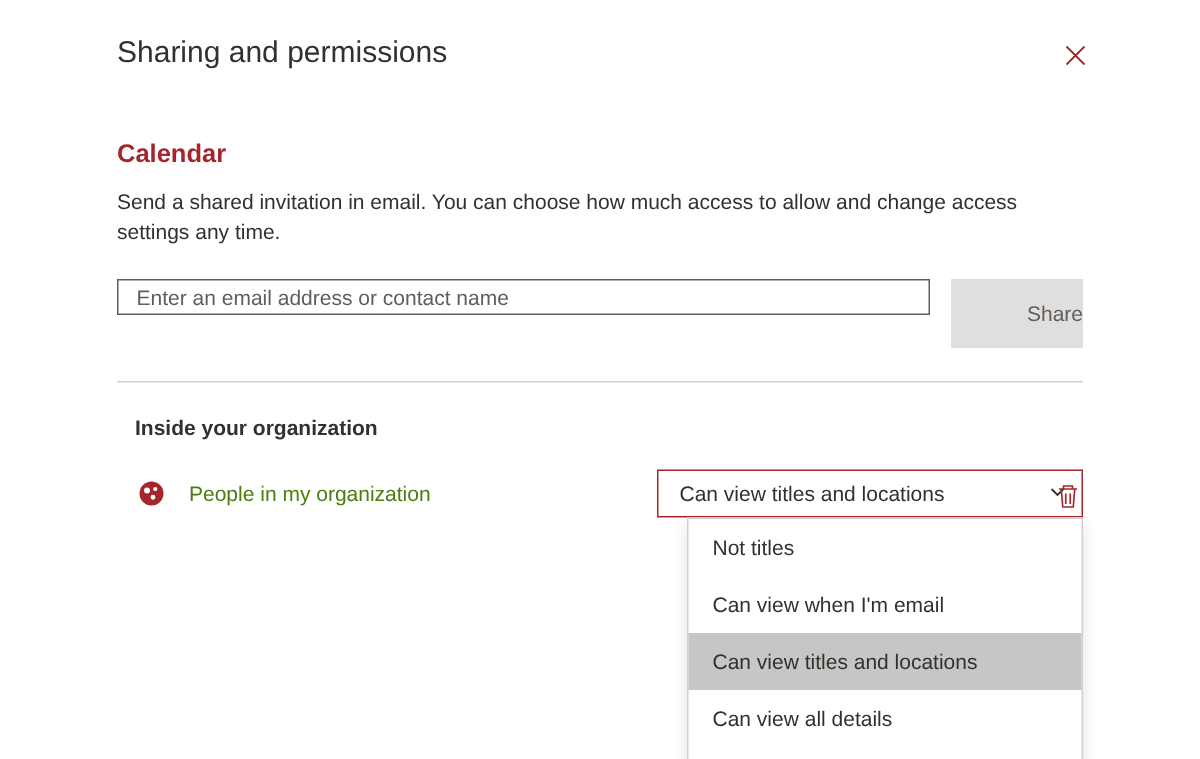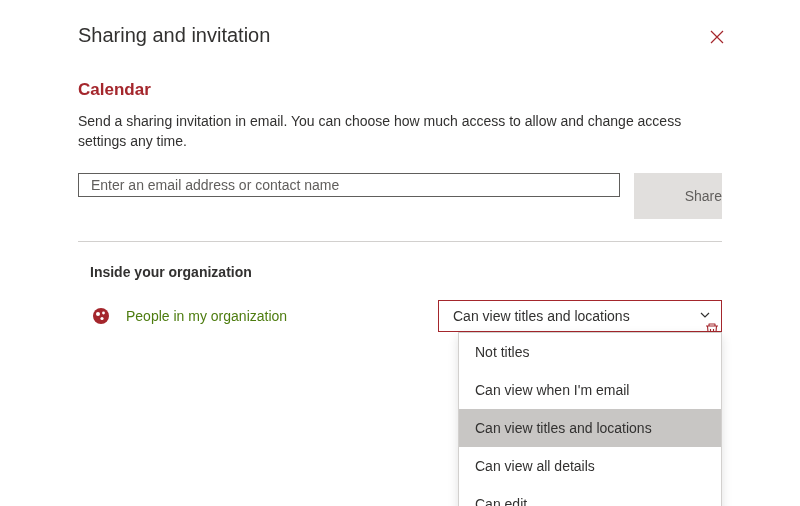--- a/index.html
+++ b/index.html
@@ -26,21 +26,21 @@
     color: #323130;
   }
   .close-btn {
     cursor: pointer;
     padding: 4px;
     margin-top: 2px;
     margin-right: -6px;
   }
   .close-btn svg { display:block; }
   .subtitle {
-    margin-top: 32px;
+    margin-top: 45px;
     font-size: 17px;
     font-weight: 600;
     color: #a4262c;
   }
   .desc {
     margin-top: 12px;
     font-size: 14px;
     color: #323130;
     line-height: 1.4;
   }
@@ -149,31 +149,31 @@
     width: 18px;
     height: 18px;
   }
 </style>
 </head>
 <body>
 
 <div class="panel">
 
   <div class="header-row">
-    <div class="title">Sharing and invitation</div>
+    <div class="title">Sharing and permissions</div>
     <div class="close-btn">
       <svg width="14" height="14" viewBox="0 0 14 14">
         <path d="M1 1 L13 13 M13 1 L1 13" stroke="#a4262c" stroke-width="1.2" fill="none"></path>
       </svg>
     </div>
   </div>
 
   <div class="subtitle">Calendar</div>
 
-  <div class="desc">Send a sharing invitation in email. You can choose how much access to allow and change access settings any time.</div>
+  <div class="desc">Send a shared invitation in email. You can choose how much access to allow and change access settings any time.</div>
 
   <div class="share-row">
     <input class="email-input" type="text" placeholder="Enter an email address or contact name" style="">
     <button class="share-btn">Share</button>
   </div>
 
   <div class="divider"></div>
 
   <div class="section-label">Inside your organization</div>
 

